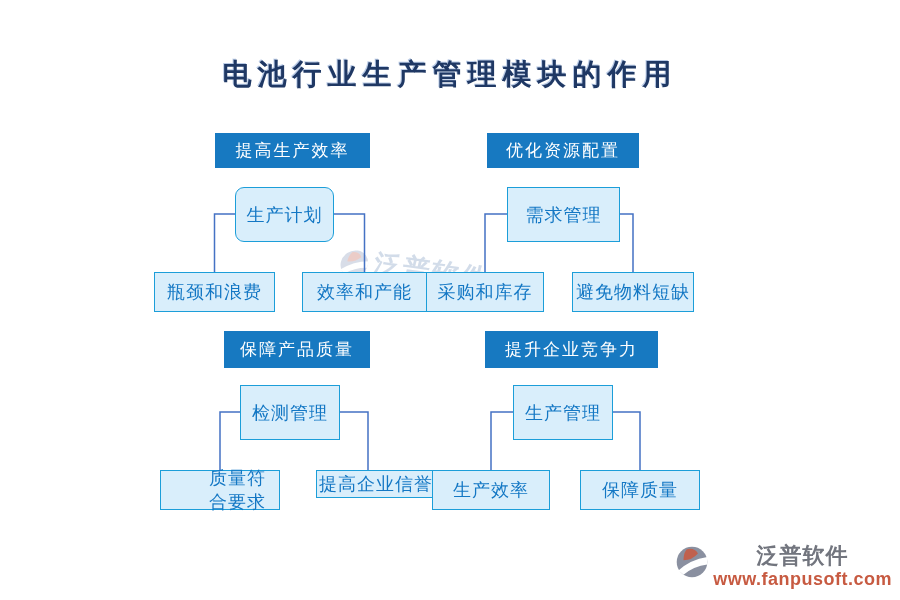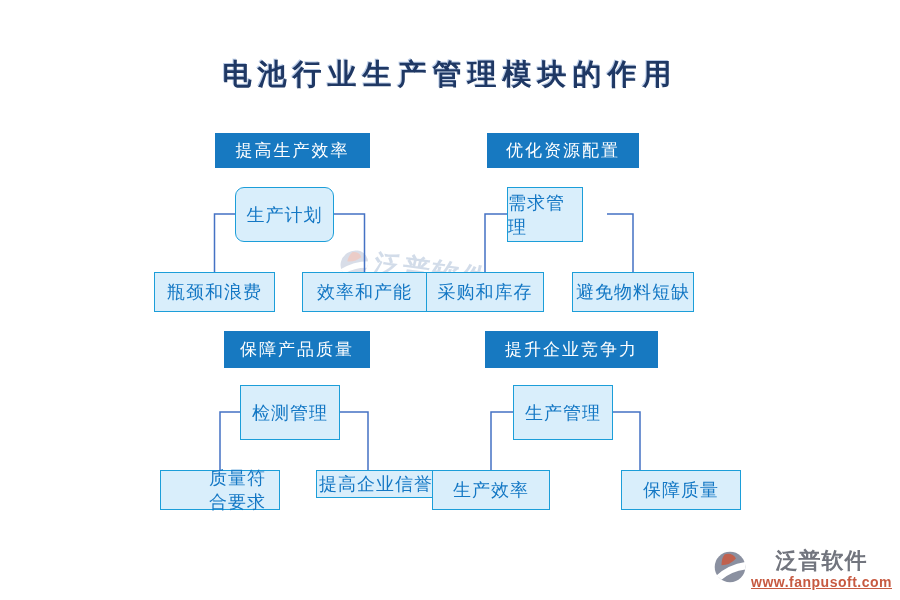--- a/index.html
+++ b/index.html
@@ -82,26 +82,25 @@
   }
   .footer-logo .fl-col { display: flex; flex-direction: column; align-items: center; }
   .footer-logo .fl-brand {
     font-size: 22px;
     font-weight: bold;
     color: #72757E;
     letter-spacing: 1px;
     line-height: 1.1;
   }
   .footer-logo .fl-url {
-    font-size: 14px;
+    font-size: 18px;
     font-weight: bold;
     color: #C75A41;
     letter-spacing: 0.5px;
     margin-top: 1px;
-    text-decoration: underline;
   }
   .fl-icon { margin-right: 4px; margin-top: 1px; }
 </style>
 </head>
 <body>
 
 <div class="canvas">
 
   <div class="title">电池行业生产管理模块的作用</div>
 
@@ -135,33 +134,33 @@
       <div class="wm-sub">FANPU SOFTWARE</div>
     </span>
   </div>
 
   <div class="hdr" style="left:215px; top:133px; width:155px; height:35px;">提高生产效率</div>
   <div class="node" style="left:235px; top:187px; width:99px; height:55px;border-radius:9px;">生产计划</div>
   <div class="node" style="left:154px; top:272px; width:121px; height:40px;">瓶颈和浪费</div>
   <div class="node" style="left:302px; top:272px; width:125px; height:40px;">效率和产能</div>
 
   <div class="hdr" style="left:487px; top:133px; width:152px; height:35px;">优化资源配置</div>
-  <div class="node" style="left:507px; top:187px; width:76px; height:55px;">需求管理</div>
+  <div class="node" style="left:507px; top:187px; width:113px; height:55px;">需求管理</div>
   <div class="node" style="left:426px; top:272px; width:118px; height:40px;">采购和库存</div>
   <div class="node" style="left:572px; top:272px; width:122px; height:40px;">避免物料短缺</div>
 
   <div class="hdr" style="left:224px; top:331px; width:146px; height:37px;">保障产品质量</div>
   <div class="node" style="left:240px; top:385px; width:100px; height:55px;">检测管理</div>
   <div class="node" style="left:160px; top:470px; width:120px; height:40px;padding-left:48px;">质量符合要求</div>
   <div class="node" style="left:316px; top:470px; width:120px; height:28px;">提高企业信誉</div>
 
   <div class="hdr" style="left:485px; top:331px; width:173px; height:37px;">提升企业竞争力</div>
   <div class="node" style="left:513px; top:385px; width:100px; height:55px;">生产管理</div>
   <div class="node" style="left:432px; top:470px; width:118px; height:40px;font-family:Liberation Mono, monospace;">生产效率</div>
-  <div class="node" style="left:580px; top:470px; width:120px; height:40px;margin-left:41px;">保障质量</div>
+  <div class="node" style="left:580px; top:470px; width:120px; height:40px;">保障质量</div>
 
   <div class="footer-logo">
     <span class="fl-icon">
       <svg width="34" height="34" viewBox="0 0 40 40">
         <circle cx="20" cy="20" r="18" fill="#8A90A0"></circle>
         <path d="M4,30 Q18,17 38,14 L38,23 Q22,25 10,35 Z" fill="#ffffff"></path>
         <path d="M14,5 Q23,3 27,10 Q20,18 10,18 Q10,9 14,5 Z" fill="#C0614E"></path>
       </svg>
     </span>
     <span class="fl-col">

